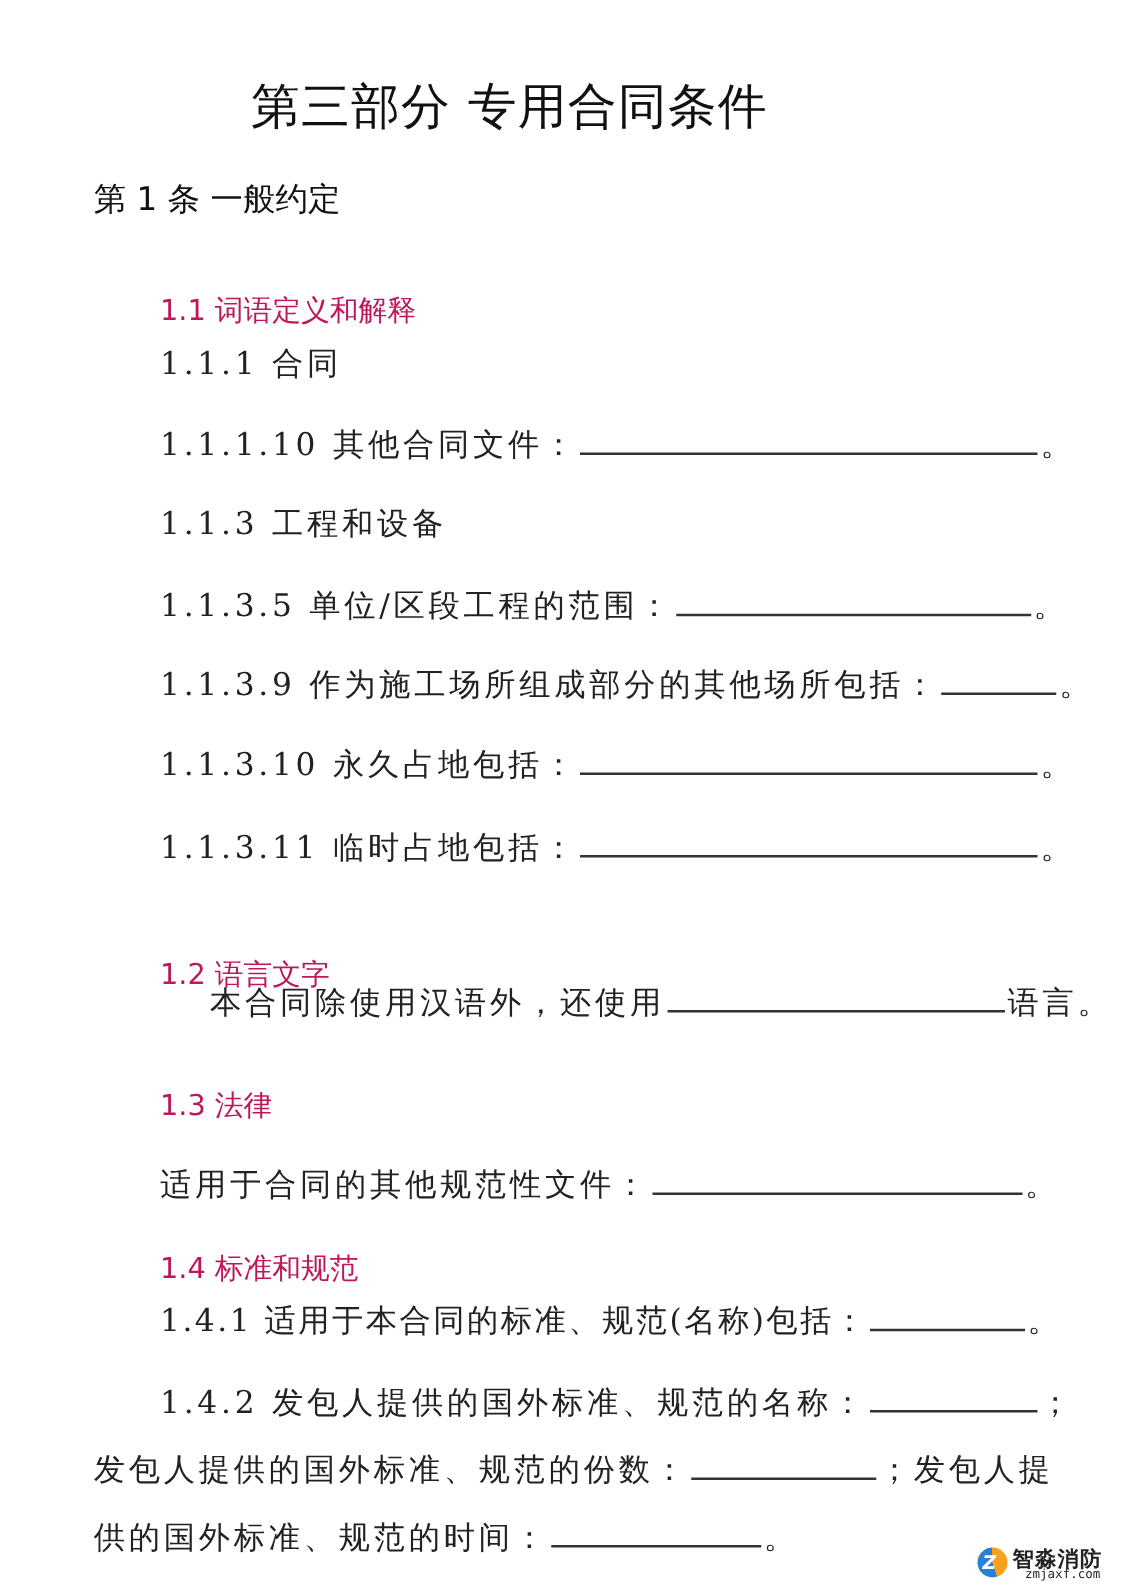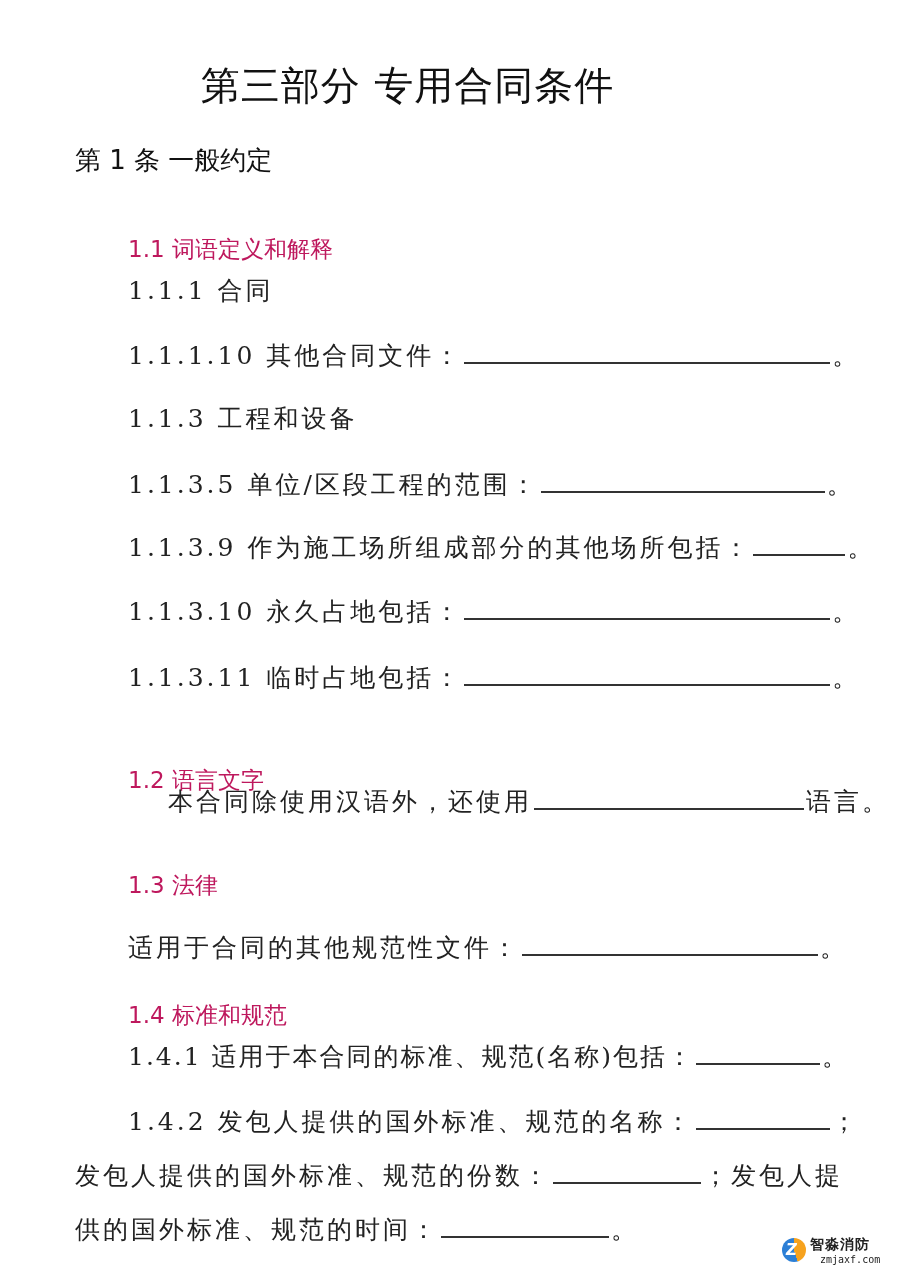--- a/index.html
+++ b/index.html
@@ -7,21 +7,21 @@
   .abs { position: absolute; white-space: nowrap; line-height: 1; }
   .title { left: 0; width: 815px; text-align: center; top: 66px; font-family: "DejaVu Sans", "Liberation Sans", sans-serif; font-size: 39px; letter-spacing: 1px; color: #111; }
   .h1 { font-family: "DejaVu Sans", "Liberation Sans", sans-serif; font-size: 26px; color: #111; }
   .h2 { font-family: "DejaVu Sans", "Liberation Sans", sans-serif; font-size: 23px; color: #be185d; margin-top: 24px; }
   .body { font-family: "DejaVu Serif", "Liberation Serif", serif; font-size: 25px; color: #222; letter-spacing: 3px; }
   .blank { display: inline-block; border-bottom: 2px solid #333; height: 20px; vertical-align: baseline; margin: 0 2px; }
   .logo { position: absolute; left: 782px; top: 1236px; width: 110px; height: 32px; }
   .logo-mark { position: absolute; left: 0; top: 2px; width: 24px; height: 24px; border-radius: 50%;
     background: conic-gradient(#f6a21e 0 45%, #2c7fd6 45% 100%); }
   .logo-mark span { position: absolute; left: 4px; top: 3px; font-family: "DejaVu Sans", sans-serif; font-weight: bold; font-size: 15px; color: #fff; font-style: italic; }
-  .logo-cn { position: absolute; left: 28px; top: 0; font-family: "DejaVu Sans", sans-serif; font-size: 14px; font-weight: bold; color: #222; letter-spacing: 1px; }
+  .logo-cn { position: absolute; left: 28px; top: 0; font-family: "DejaVu Sans", sans-serif; font-size: 17px; font-weight: bold; color: #222; letter-spacing: 1px; }
   .logo-en { position: absolute; left: 28px; top: 18px; font-family: "DejaVu Sans Mono", monospace; font-size: 10px; color: #222; margin-left: 10px; }
 </style>
 </head>
 <body>
 
 <div class="abs title">第三部分  专用合同条件</div>
 
 <div class="abs h1" style="left:75px; top:147px;">第 1 条  一般约定</div>
 
 <div class="abs h2" style="left:128px; top:214px;">1.1  词语定义和解释</div>

